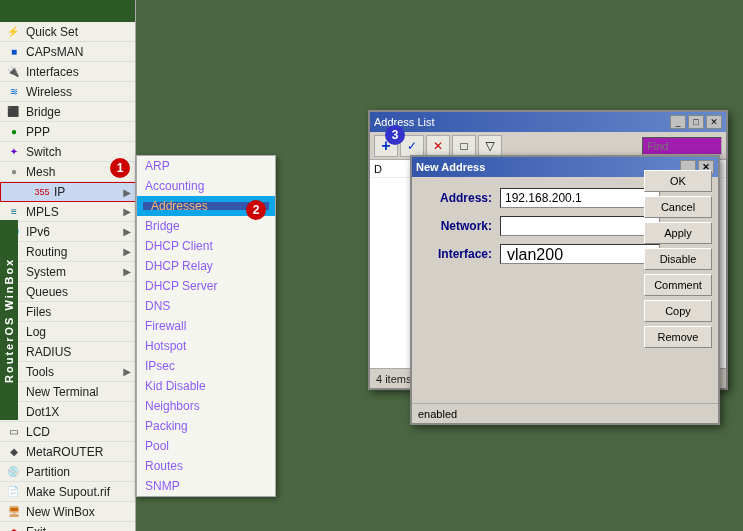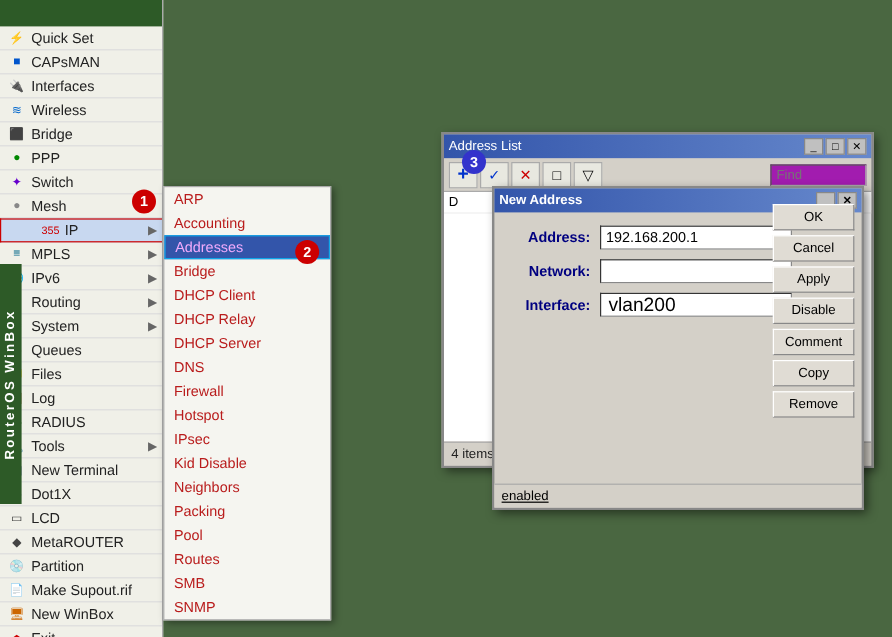--- a/index.html
+++ b/index.html
@@ -102,27 +102,27 @@
       z-index: 10;
     }
 
     .context-item {
       height: 20px;
       display: flex;
       align-items: center;
       padding: 0 8px;
       cursor: pointer;
       font-size: 12px;
-      color: #b91c1c;
+      color: #8b5cf6;
     }
 
     .context-item.highlighted {
       background: #3355aa;
-      color: #f0abfc;
-      border: 1px solid #0ea5e9;
+      color: #fdba74;
+      border: 6px solid #0ea5e9;
     }
 
     
     .addr-list-window {
       position: absolute;
       left: 368px;
       top: 110px;
       width: 360px;
       height: 280px;
       background: #d4d0c8;
@@ -317,21 +317,20 @@
       bottom: 0;
       left: 0;
       right: 0;
       height: 20px;
       background: #d4d0c8;
       border-top: 1px solid #aaa;
       display: flex;
       align-items: center;
       padding: 0 6px;
       font-size: 11px;
-      text-decoration: underline;
     }
 
     
     .badge {
       width: 20px;
       height: 20px;
       border-radius: 50%;
       display: flex;
       align-items: center;
       justify-content: center;
@@ -540,23 +539,20 @@
       <span>Neighbors</span>
     </div>
   <div class="context-item">
       <span>Packing</span>
     </div>
   <div class="context-item">
       <span>Pool</span>
     </div>
   <div class="context-item">
       <span>Routes</span>
-    </div>
-  <div class="context-item">
-      <span>SMB</span>
     </div>
   <div class="context-item">
       <span>SNMP</span>
     </div>
 </div>
 
 <div class="addr-list-window">
   <div class="window-titlebar">
     <span class="title-text">Address List</span>
     <div class="window-btn">_</div>

